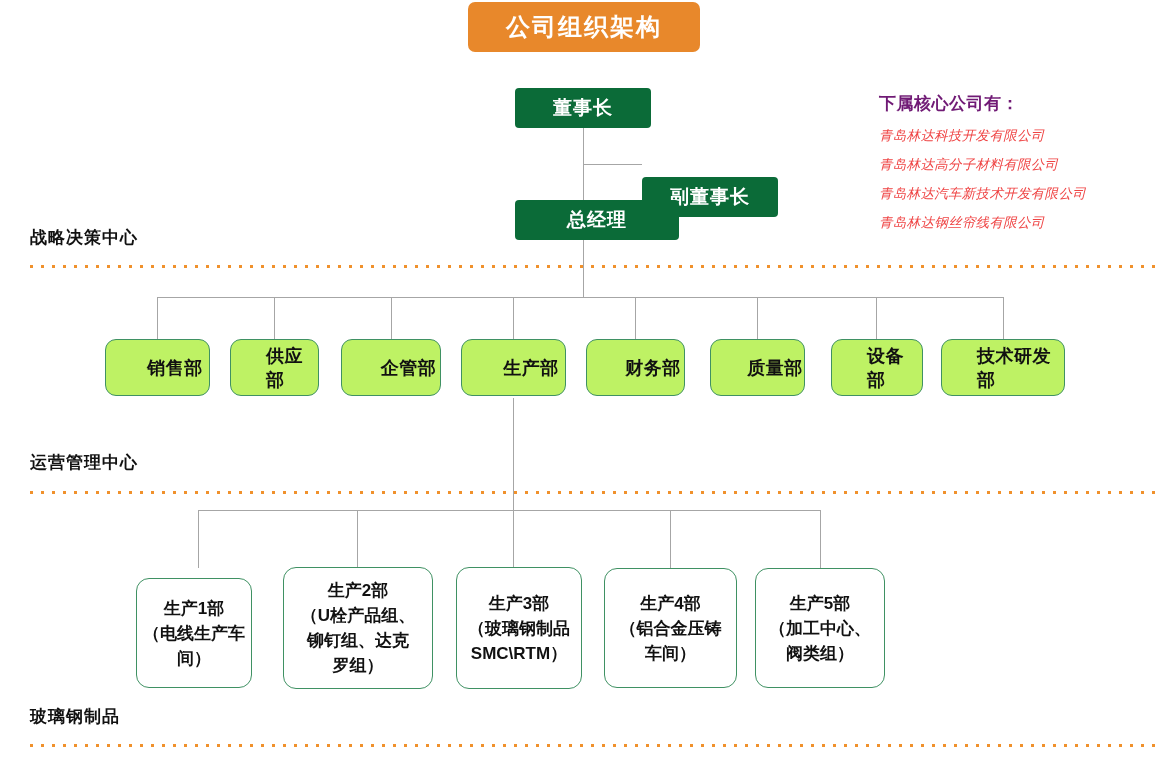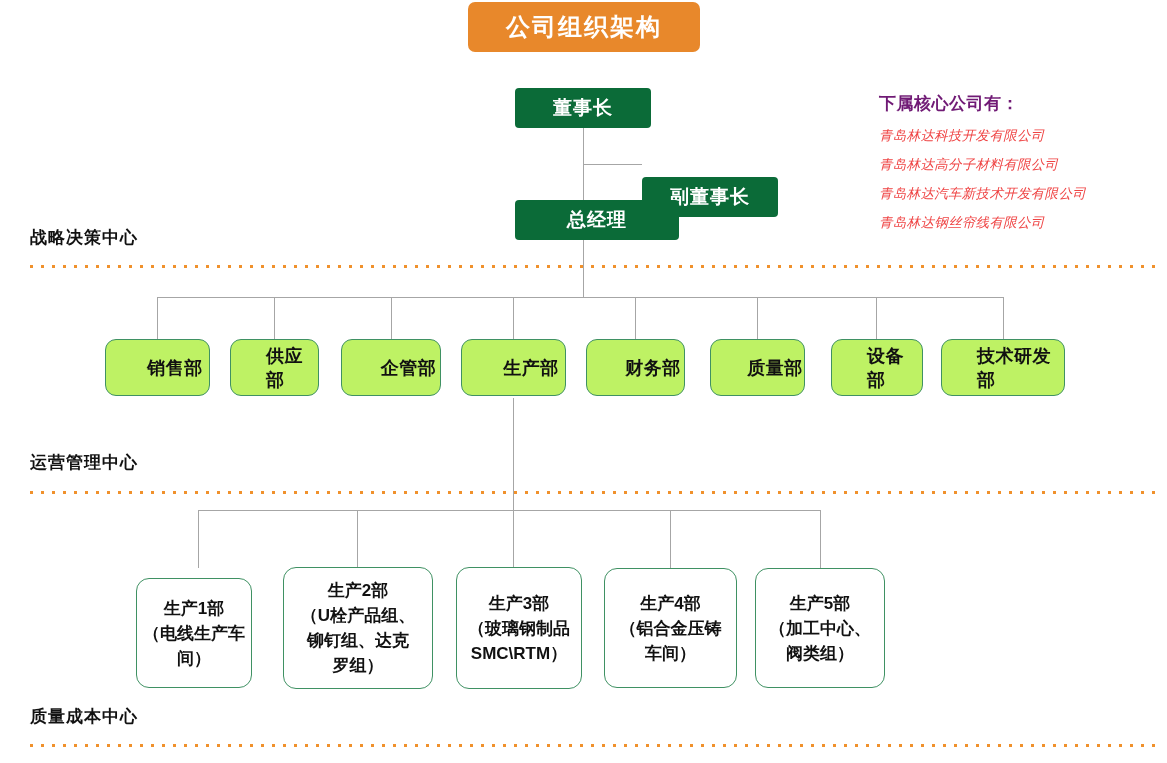--- a/index.html
+++ b/index.html
@@ -181,16 +181,16 @@
   <div class="prod-box" style="left:456px; top:567px; width:126px; height:122px">生产3部
 （玻璃钢制品
 SMC\RTM）</div>
   <div class="prod-box" style="left:604px; top:568px; width:133px; height:120px">生产4部
 （铝合金压铸
 车间）</div>
   <div class="prod-box" style="left:755px; top:568px; width:130px; height:120px">生产5部
 （加工中心、
 阀类组）</div>
 
-  <div class="zone-label" style="top:705px">质量成本中心</div>
+  <div class="zone-label" style="top:705px">玻璃钢制品</div>
   <div class="divider" style="top:744px"></div>
 
 </div>
 
 </body></html>

